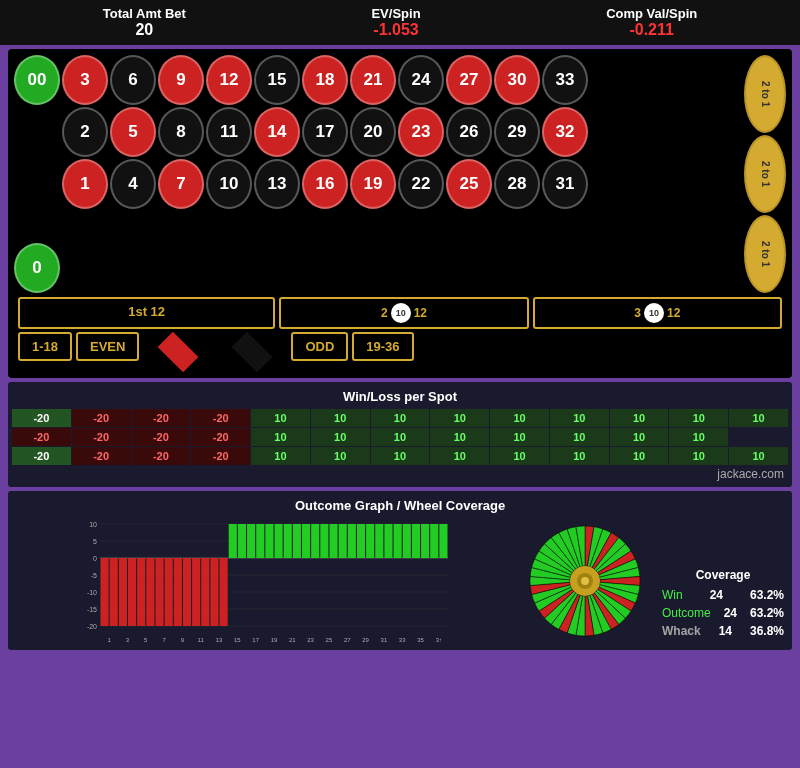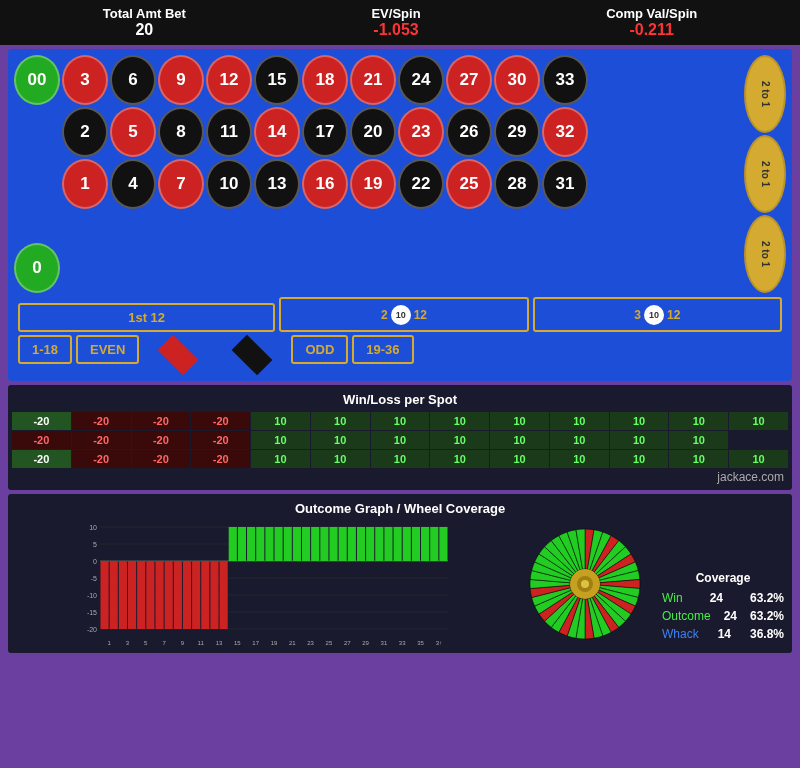--- a/index.html
+++ b/index.html
@@ -22,21 +22,21 @@
     }
     .header-col { display: flex; flex-direction: column; align-items: center; }
     .header-label { font-size: 13px; font-weight: bold; color: white; }
     .header-value { font-size: 16px; font-weight: bold; }
     .header-value.white { color: white; }
     .header-value.red { color: #ff3333; }
     .header-value.neg { color: #ff3333; }
 
     
     #roulette-table {
-      background: #1d4ed8;
+      background: #000000;
       margin: 4px 8px;
       padding: 6px;
       border-radius: 4px;
     }
 
     
     .number-grid {
       display: flex;
       align-items: stretch;
       gap: 2px;
@@ -122,21 +122,21 @@
       background: transparent;
       color: #d4aa30;
       font-size: 13px;
       font-weight: bold;
       padding: 5px 12px;
       border-radius: 3px;
       cursor: pointer;
       text-align: center;
     }
 
-    .dozen-btn.wide { flex: 1; margin-top: 6px; }
+    .dozen-btn.wide { flex: 1; }
 
     .diamond-red {
       width: 60px;
       height: 36px;
       background: #cc2222;
       transform: rotate(45deg) scale(0.6);
       cursor: pointer;
     }
     .diamond-black {
       width: 60px;
@@ -282,21 +282,21 @@
       text-align: center;
     }
     .coverage-row {
       display: flex;
       justify-content: space-between;
       margin-bottom: 4px;
       font-size: 12px;
     }
     .cov-label { color: #aaa; }
     .cov-label.green { color: #44ee44; }
-    .cov-label.red { color: #3b82f6; }
+    .cov-label.red { color: #a3a3a3; font-weight: bold; }
     .cov-val { color: white; font-weight: bold; }
   </style>
 </head>
 <body>
 
 <div id="header">
   <div class="header-col">
     <span class="header-label">Total Amt Bet</span>
     <span class="header-value white">20</span>
   </div>

